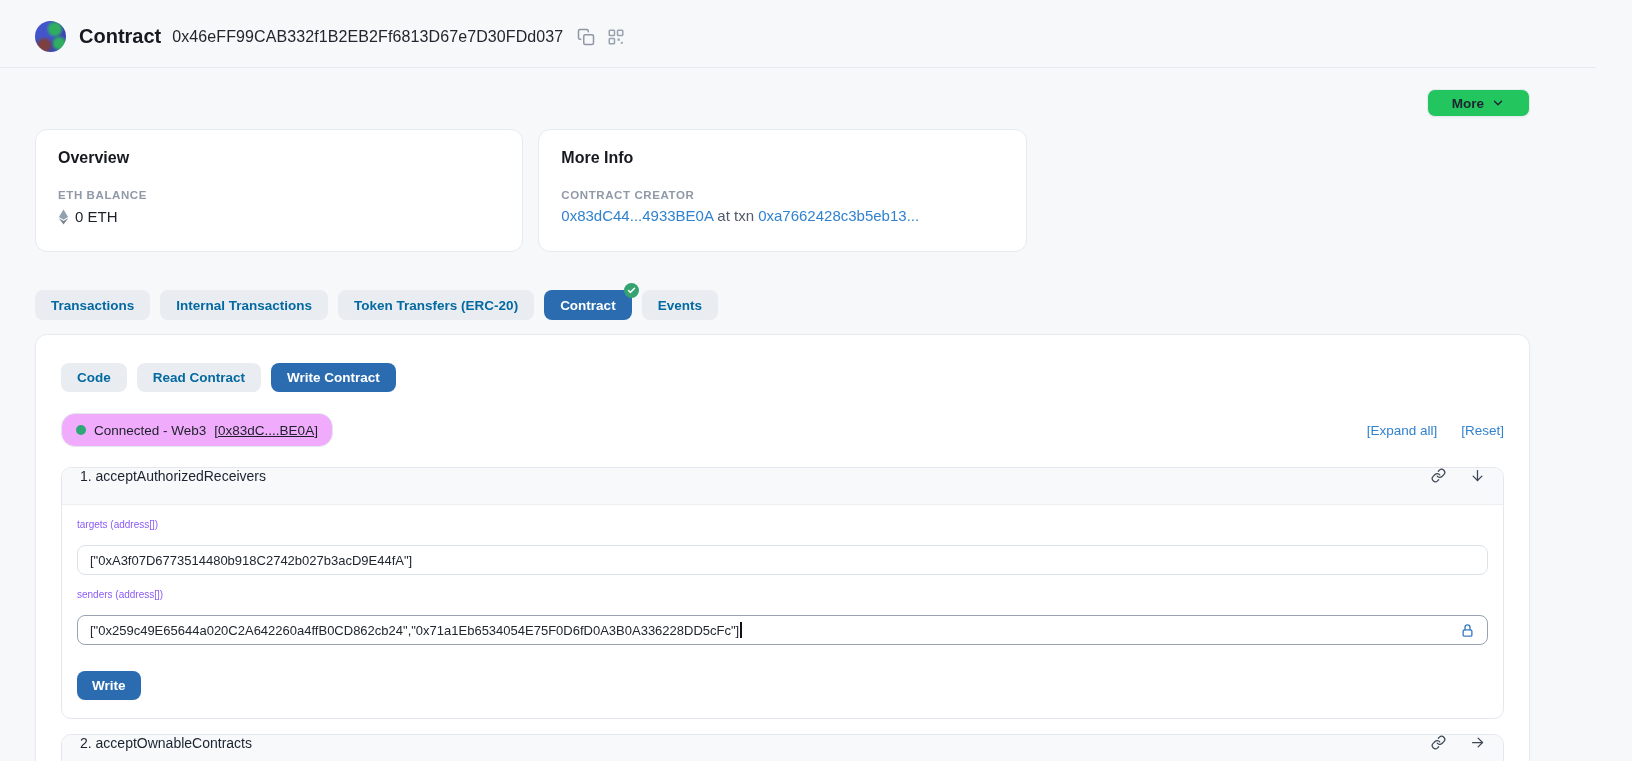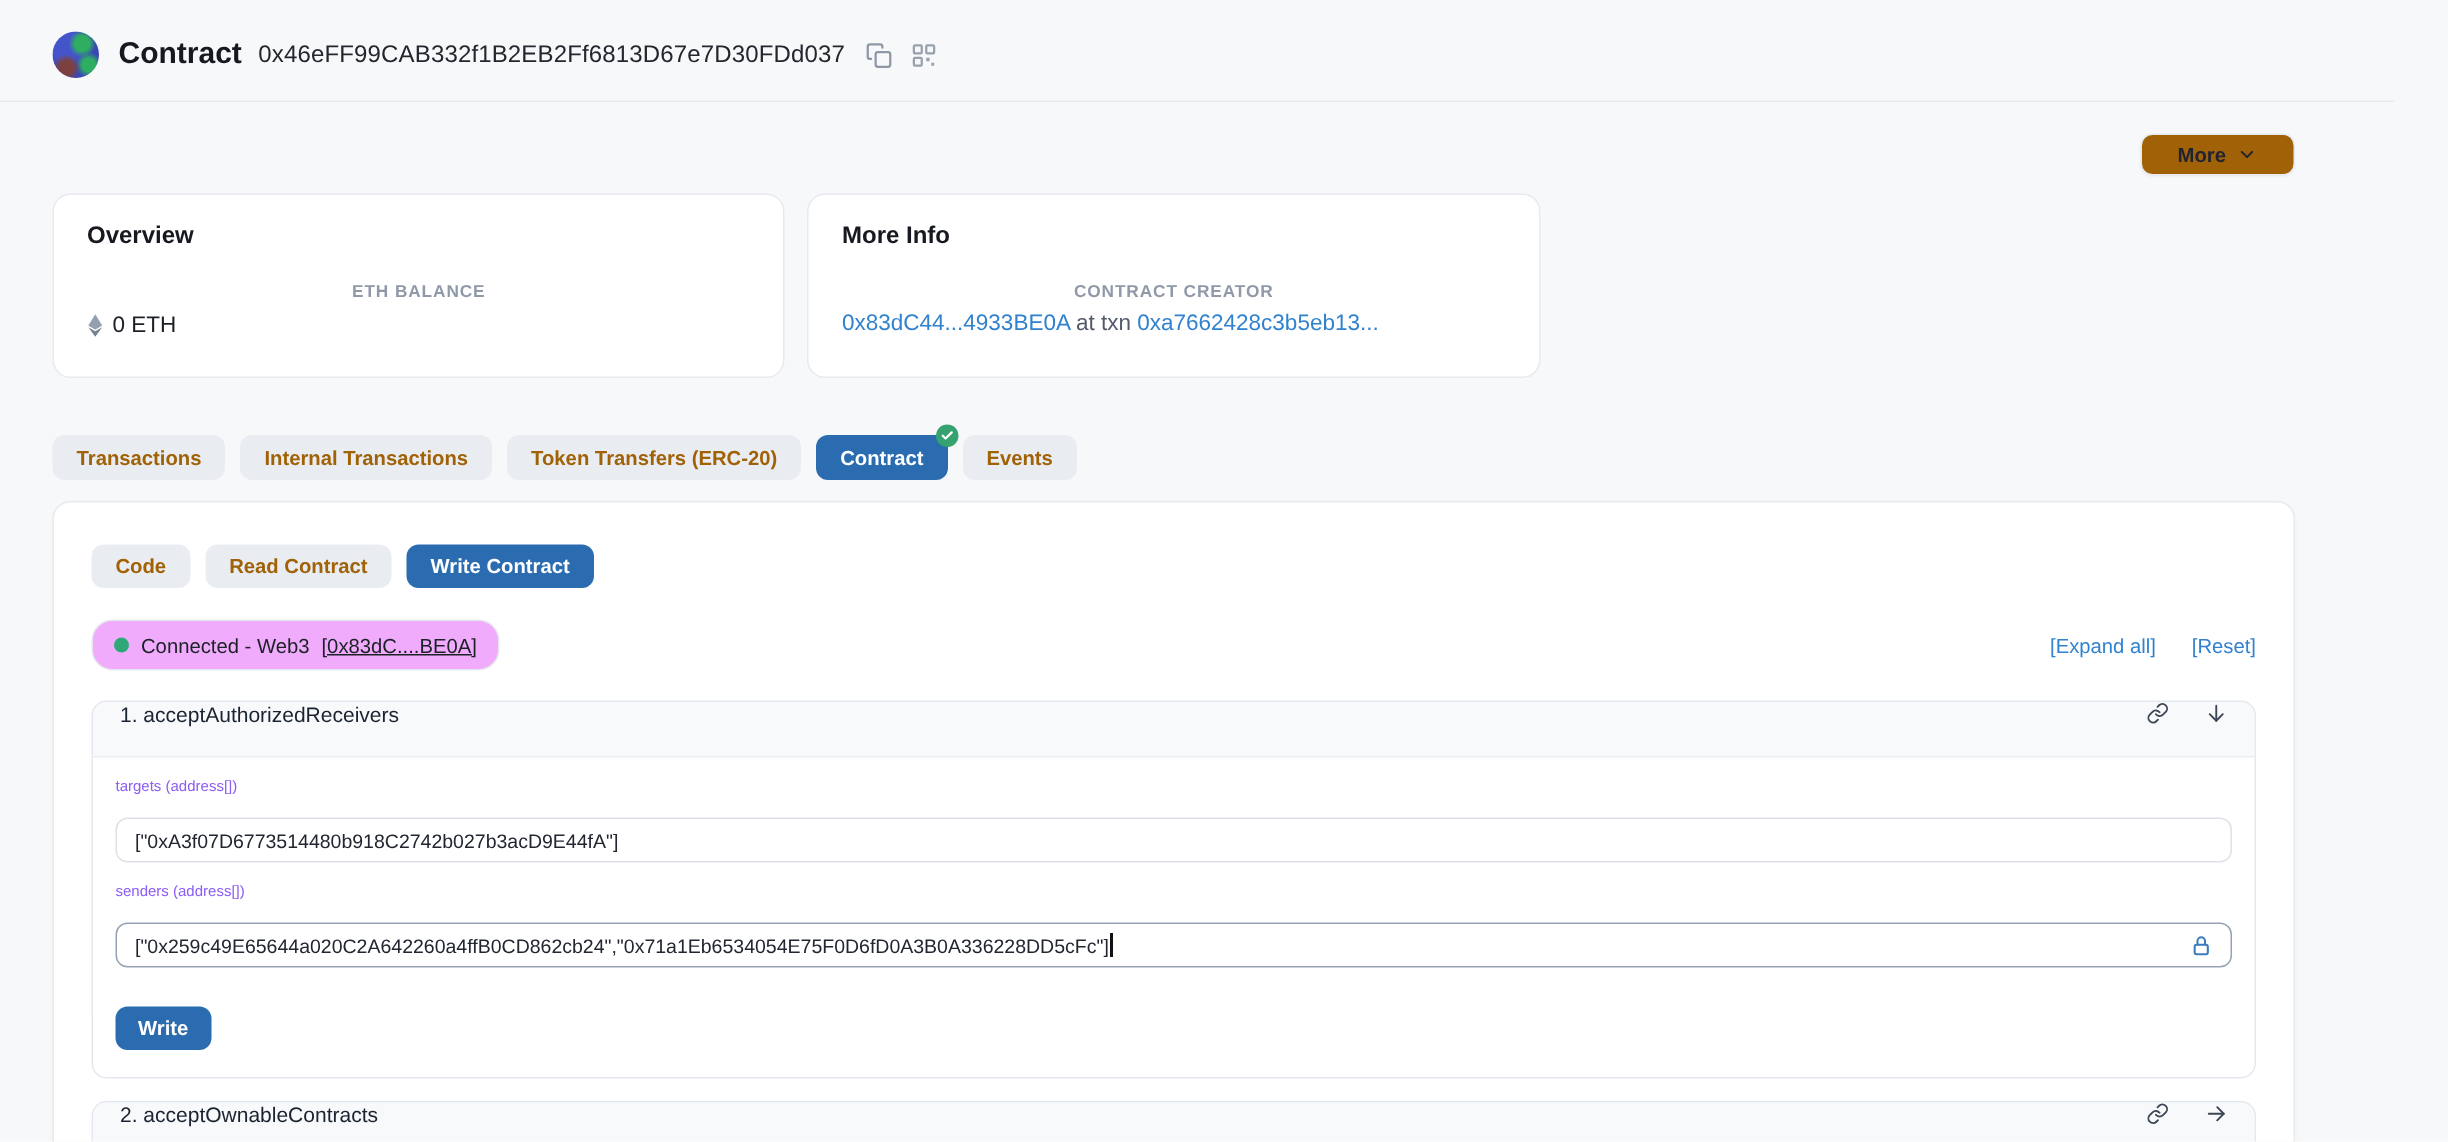--- a/index.html
+++ b/index.html
@@ -28,43 +28,43 @@
   .contract-address { font-size:16px; font-weight:400; margin-left:11px; color:#23262d; letter-spacing:.1px;text-align:center; }
   .icon-btn { background:none; border:none; cursor:pointer; color:#8d97a5; display:flex; align-items:center; }
   .icon-btn.copy { margin-left:14px; }
   .icon-btn.qr { margin-left:12px; color:#98a1ae; }
   .header-divider { margin-top:15px; height:1px; width:1596px; background:#e7eaee; }
 
   
   .more-row { display:flex; justify-content:flex-end; margin-top:21px; height:28px; }
   .more-btn {
     display:flex; align-items:center; gap:7px;
-    background:#a16207; border:1px solid #e7eaef; border-radius:8px;
+    background:#22c55e; border:1px solid #e7eaef; border-radius:8px;
     padding:0 24px; height:28px; font-size:13.5px; font-weight:600; color:#1f2430;
     font-family:inherit; cursor:pointer; box-shadow:0 1px 2px rgba(20,30,50,.04);
   }
 
   
   .cards { margin-top:12px; display:grid; grid-template-columns:repeat(3,1fr); gap:15px; }
   .card {
     background:#fff; border:1px solid #e7eaef; border-radius:12px;
     height:123px; padding:19px 22px;
   }
   .card h2 { font-size:16px; font-weight:700; color:#16191f; }
   .card h2.muted { color:#667083; }
-  .mini-label { margin-top:22px; font-size:11.5px; font-weight:600; letter-spacing:.6px; color:#8f99a8;text-align:center; }
+  .mini-label { margin-top:22px; font-size:11.5px; font-weight:600; letter-spacing:.6px; color:#8f99a8; }
   .balance-row { margin-top:7px; display:flex; align-items:center; gap:6px; font-size:15px; color:#1c2027; }
   .creator-row { margin-top:6px; font-size:15px; color:#52596a; }
   .creator-row a { color:#3182ce; text-decoration:none; cursor:pointer; }
 
   
   .tabs { margin-top:38px; display:flex; gap:10px; }
   .pill {
     position:relative; border:none; border-radius:8px; height:30px; padding:0 16px;
-    background:#e9edf2; color:#a16207; font-size:13.5px; font-weight:600;
+    background:#e9edf2; color:#0369a1; font-size:13.5px; font-weight:600;
     font-family:inherit; cursor:pointer; display:flex; align-items:center;
   }
   .pill.active { background:#2b6cb0; color:#fff; }
   .badge {
     position:absolute; top:-7px; right:-7px; width:15px; height:15px; border-radius:50%;
     background:#34a370; display:flex; align-items:center; justify-content:center;
   }
 
   
   .panel {

